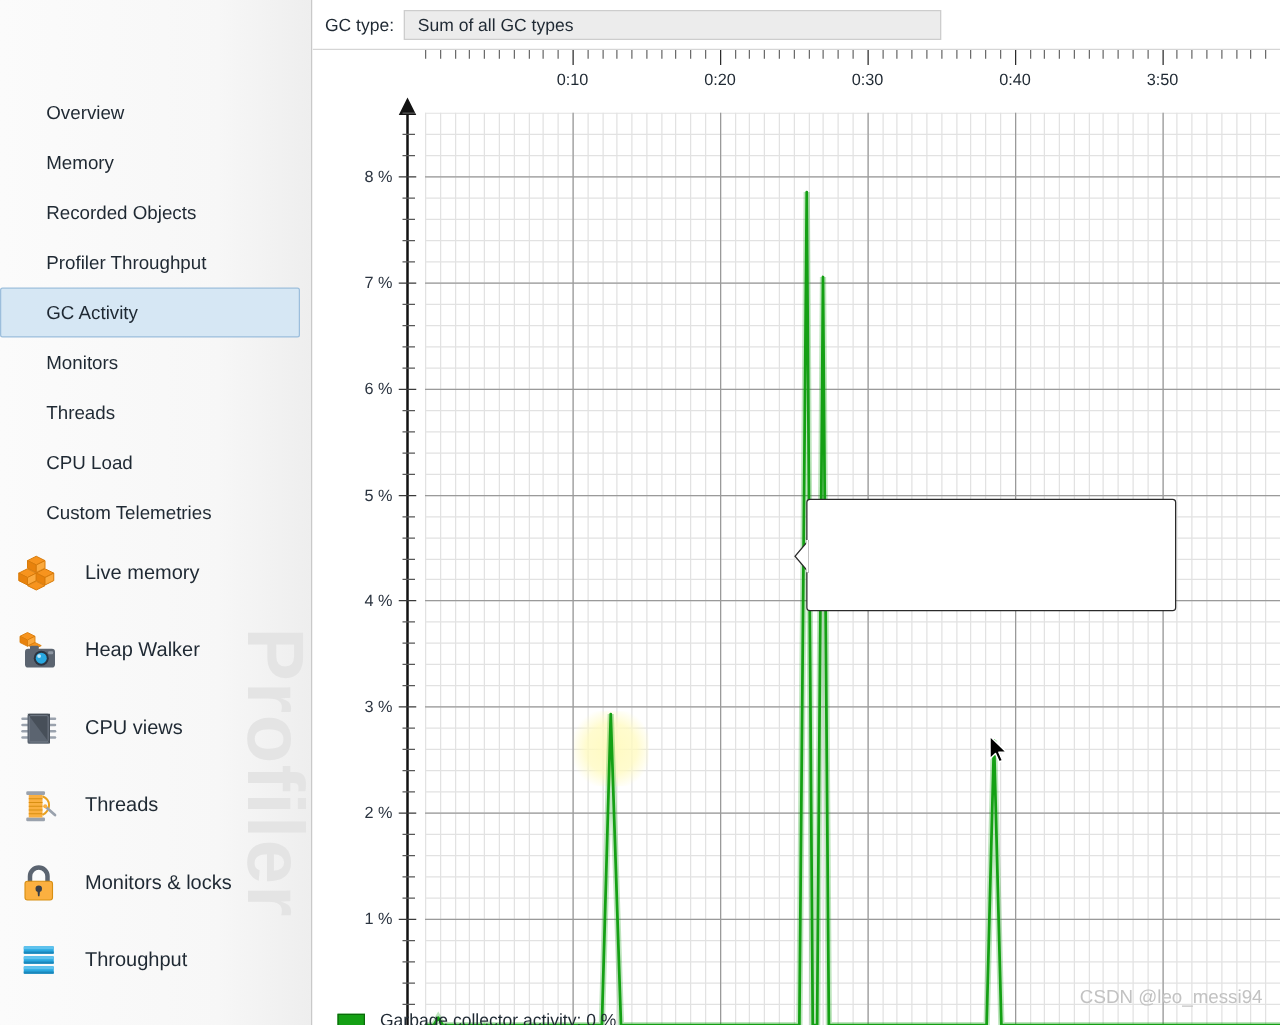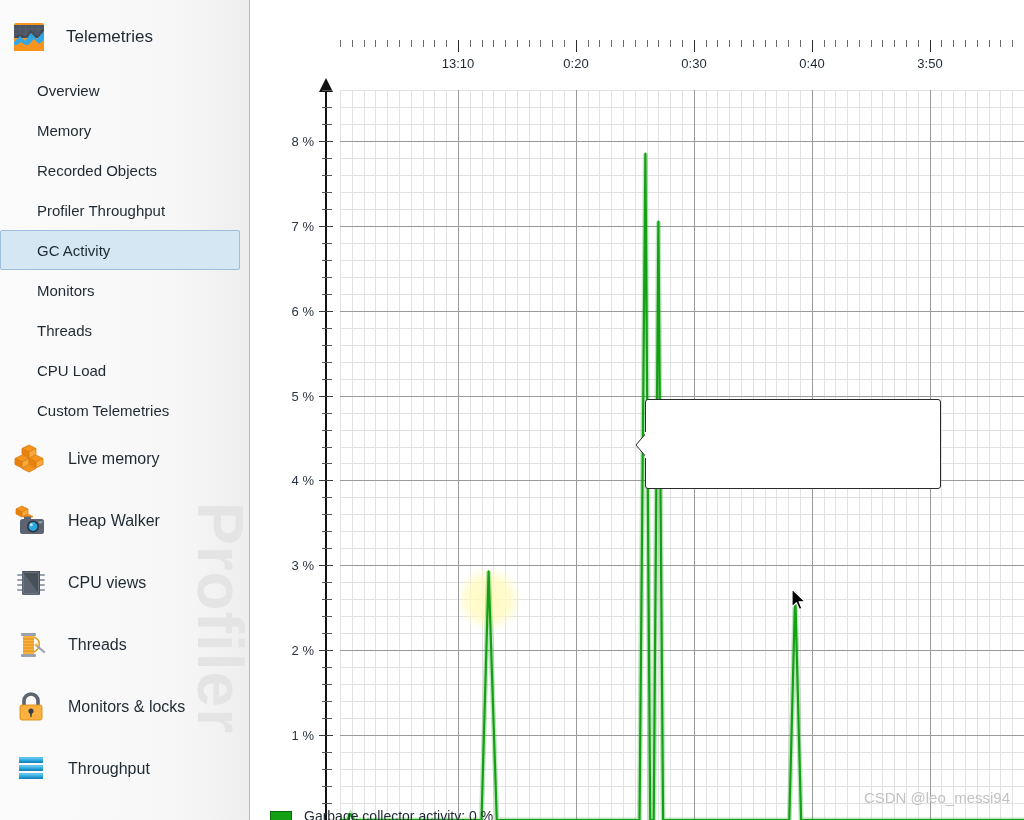--- a/index.html
+++ b/index.html
@@ -292,40 +292,20 @@
 </style>
 </head>
 <body>
 
 <div id="app">
 
   <div id="sidebar">
 
     <div class="sb-watermark">Profiler</div>
 
-    <div class="sb-header">
-      <span class="icon-box">
-        <svg width="34" height="34" viewBox="0 0 34 34">
-          <rect x="2" y="3" width="30" height="28" rx="2" fill="#f7941e"></rect>
-          <path d="M2 5h30v13H2z" fill="#4b5563"></path>
-          <path d="M2 18 L8 13 L13 17 L19 10 L25 15 L32 8 L32 18 Z" fill="#3f4854"></path>
-          <path d="M2 22 L8 16 L13 21 L19 13 L25 19 L32 11 L32 25 L2 25 Z" fill="#2fa8e8"></path>
-          <path d="M2 27 L9 22 L15 26 L22 19 L27 24 L32 20 L32 31 L2 31 Z" fill="#f7941e"></path>
-          <g stroke="#6b7280" stroke-width="0.7" opacity="0.55">
-            <line x1="8" y1="5" x2="8" y2="18"></line>
-            <line x1="14" y1="5" x2="14" y2="18"></line>
-            <line x1="20" y1="5" x2="20" y2="18"></line>
-            <line x1="26" y1="5" x2="26" y2="18"></line>
-            <line x1="2" y1="9" x2="32" y2="9"></line>
-            <line x1="2" y1="14" x2="32" y2="14"></line>
-          </g>
-        </svg>
-      </span>
-      <span class="title">Telemetries</span>
-    </div>
 
     <div id="sb-sub-list">
         <div class="sb-sub" style="top: 70px;">
           <span>Overview</span>
         </div>
         <div class="sb-sub" style="top: 110px;">
           <span>Memory</span>
         </div>
         <div class="sb-sub" style="top: 150px;">
           <span>Recorded Objects</span>
@@ -444,20 +424,26 @@
         <rect x="5" y="25.2" width="24" height="1.8" fill="#1b87bb"></rect>
       </g>
     </svg></span>
           <span class="label">Throughput</span>
         </div>
       </div>
   </div>
 
   <div id="main">
 
+    <div id="toolbar">
+      <span class="tb-label">GC type:</span>
+      <div id="gc-type-combo">
+        <span>Sum of all GC types</span>
+      </div>
+    </div>
 
     <div id="chart-wrap">
 
       <div id="xaxis-strip">
           <div class="xtick minor" style="left: 90px;"></div>
           <div class="xtick minor" style="left: 102px;"></div>
           <div class="xtick minor" style="left: 114px;"></div>
           <div class="xtick minor" style="left: 125px;"></div>
           <div class="xtick minor" style="left: 137px;"></div>
           <div class="xtick minor" style="left: 149px;"></div>
@@ -506,21 +492,21 @@
           <div class="xtick minor" style="left: 656px;"></div>
           <div class="xtick minor" style="left: 668px;"></div>
           <div class="xtick major" style="left: 680px;"></div>
           <div class="xtick minor" style="left: 691px;"></div>
           <div class="xtick minor" style="left: 703px;"></div>
           <div class="xtick minor" style="left: 715px;"></div>
           <div class="xtick minor" style="left: 727px;"></div>
           <div class="xtick minor" style="left: 739px;"></div>
           <div class="xtick minor" style="left: 750px;"></div>
           <div class="xtick minor" style="left: 762px;"></div>
-          <div class="xlabel" style="left: 208px;">13:10</div>
+          <div class="xlabel" style="left: 208px;">0:10</div>
           <div class="xlabel" style="left: 326px;">0:20</div>
           <div class="xlabel" style="left: 444px;">0:30</div>
           <div class="xlabel" style="left: 562px;">0:40</div>
           <div class="xlabel" style="left: 680px;">3:50</div>
         </div>
 
       <div id="yaxis">
         <div id="yaxis-line"></div>
         <div id="yaxis-arrow"></div>
       <div class="ytick minor" style="top: 713px;"></div>

